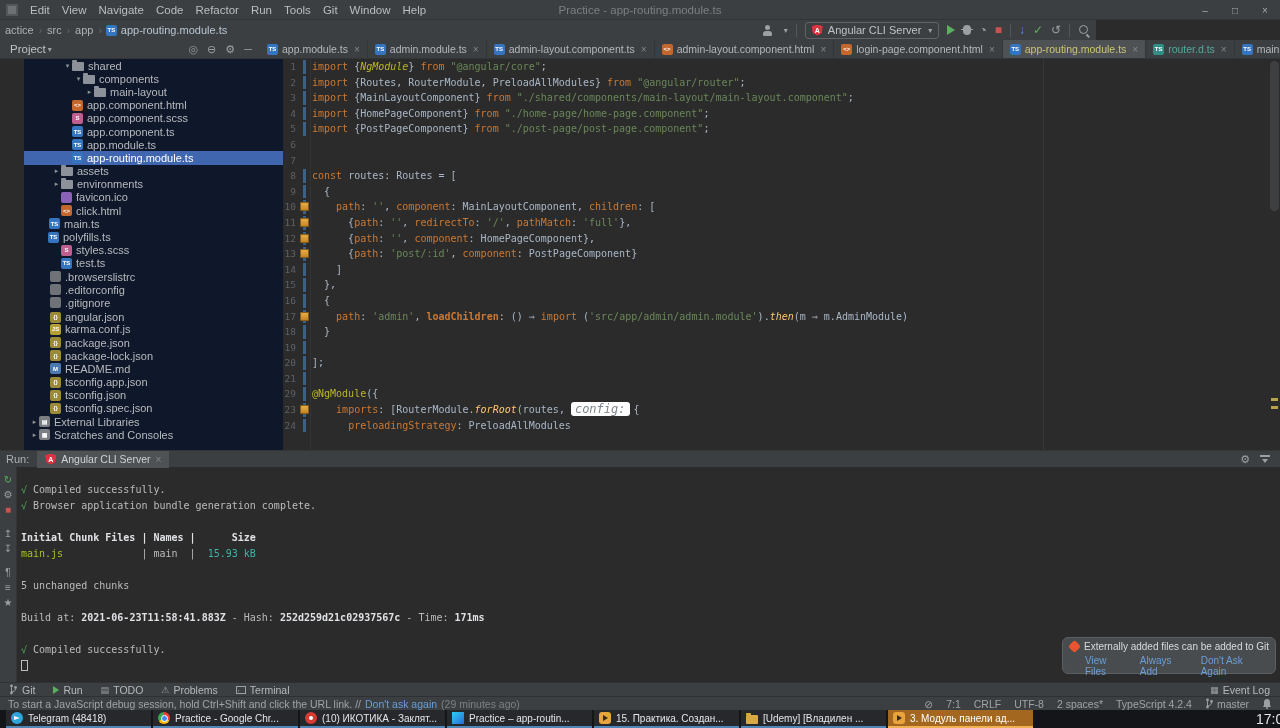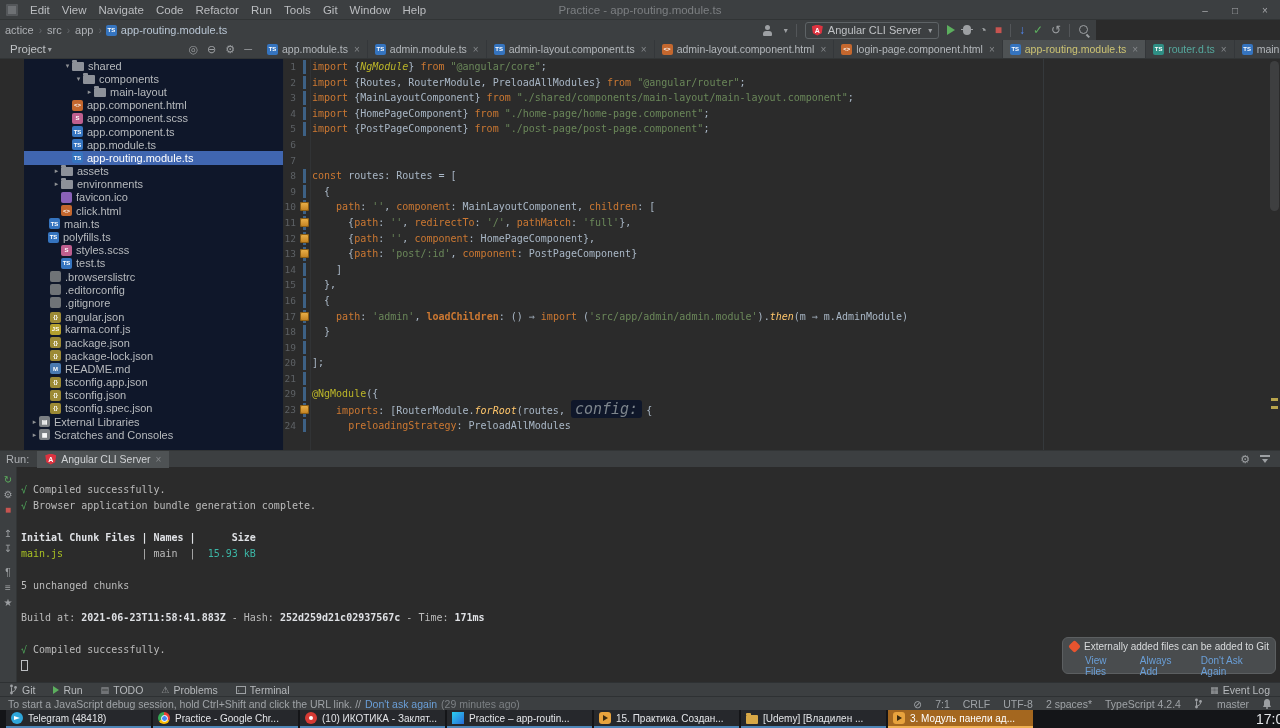--- a/index.html
+++ b/index.html
@@ -62,21 +62,21 @@
   #editor { position:absolute; left:260px; top:59px; width:1020px; height:391px; background:#2b2b2b; font-family:"DejaVu Sans Mono",monospace; overflow:hidden; }
   #gutter-line { position:absolute; left:50px; top:0; bottom:0; width:1px; background:#313335; }
   .eline { position:relative; height:15.6px; line-height:15.6px; font-size:10px; }
   .lnum { position:absolute; left:0; width:36px; text-align:right; font-size:9.5px; color:#5d6165; }
   .chgbar { position:absolute; left:43px; top:1px; bottom:1px; width:3px; background:#3d6185; }
   .gicon { position:absolute; left:40px; top:3px; width:9px; height:9px; border-radius:2px; background:linear-gradient(180deg,#edb44c,#c07f1f); box-shadow:inset 0 0 0 1px #8a5c12; z-index:2; }
   .code { position:absolute; left:52px; white-space:pre; color:#a9b7c6; }
   .c-d { color:#a9b7c6; } .c-k { color:#cc7832; } .c-kb { color:#cc7832; font-weight:bold; }
   .c-s { color:#6a8759; } .c-dec { color:#bbb529; } .c-deci { color:#bbb529; font-style:italic; }
   .c-fi { color:#ffc66b; font-style:italic; }
-  .c-inl { background:#0f172a; color:#7d858c; font-style:italic; border-radius:3px; padding:0 4px; margin-right:4px; font-size:15px; }
+  .c-inl { background:#ffffff; color:#7d858c; font-style:italic; border-radius:3px; padding:0 4px; margin-right:4px; font-size:12px; }
   #margin-guide { position:absolute; left:783px; top:0; bottom:0; width:1px; background:#35393c; }
   #escroll { position:absolute; right:0; top:0; bottom:0; width:12px; }
   #ethumb { position:absolute; right:1px; top:2px; width:9px; height:150px; background:#4b4d4f; opacity:.6; border-radius:5px; }
   .emark { position:absolute; right:2px; width:7px; height:3px; background:#b8a44c; }
 
   
   #run-header { position:absolute; left:0; top:450px; width:1280px; height:17px; background:#3c3f41; border-top:1px solid #323536; display:flex; align-items:center; z-index:8; }
   #run-label { font-size:11px; color:#aeb1b5; padding:0 8px 0 6px; }
   #run-tab { display:flex; align-items:center; gap:5px; background:#4e5254; height:17px; padding:0 8px; font-size:10.5px; color:#cfd1d4; }
   #run-tab .x { color:#84878a; font-size:10px; }
@@ -109,21 +109,21 @@
   .term-ic { width:10px; height:8px; border:1px solid #9da0a3; font-size:5px; color:#9da0a3; display:flex; align-items:center; padding-left:1px; }
   #event-log { margin-left:auto; display:flex; align-items:center; gap:4px; padding-right:10px; }
 
   
   #sbar { position:absolute; left:0; top:696px; width:1280px; height:14px; background:#3c3f41; border-top:1px solid #2e3133; display:flex; align-items:center; font-size:10.5px; color:#9fa3a7; padding:0 8px; z-index:21; }
   #sb-msg { display:flex; gap:4px; white-space:nowrap; }
   #sb-link { color:#6a9fd8; }
   #sb-ago { color:#7c8084; }
   #sb-right { margin-left:auto; display:flex; gap:13px; align-items:center; white-space:nowrap; }
   .sb-item { color:#9fa3a7; }
-  #sb-branch { display:flex; align-items:center; gap:14px; }
+  #sb-branch { display:flex; align-items:center; gap:3px; }
 
   
   #taskbar { position:absolute; left:0; top:710px; width:1280px; height:18px; background:#141518; display:flex; align-items:center; gap:2px; padding-left:6px; z-index:22; }
   .titem { width:145px; height:18px; display:flex; align-items:center; gap:5px; padding:0 5px; background:#26282c; border-bottom:2px solid #4e86b8; font-size:10px; color:#e3e5e8; overflow:hidden; white-space:nowrap; flex:none; }
   .titem.active { background:#a4671f; border-bottom-color:#f0b153; color:#fff; }
   .tki { width:12px; height:12px; flex:none; position:relative; }
   .tk-telegram { border-radius:50%; background:#2ea6da; }
   .tk-telegram::after { content:""; position:absolute; left:3px; top:4px; border-left:6px solid #fff; border-top:2.5px solid transparent; border-bottom:2.5px solid transparent; }
   .tk-chrome { border-radius:50%; background:conic-gradient(#ea4335 0 33%,#fbbc05 33% 66%,#34a853 66% 100%); }
   .tk-chrome::after { content:""; position:absolute; inset:2.5px; background:#4285f4; border:1px solid #fff; border-radius:50%; }

